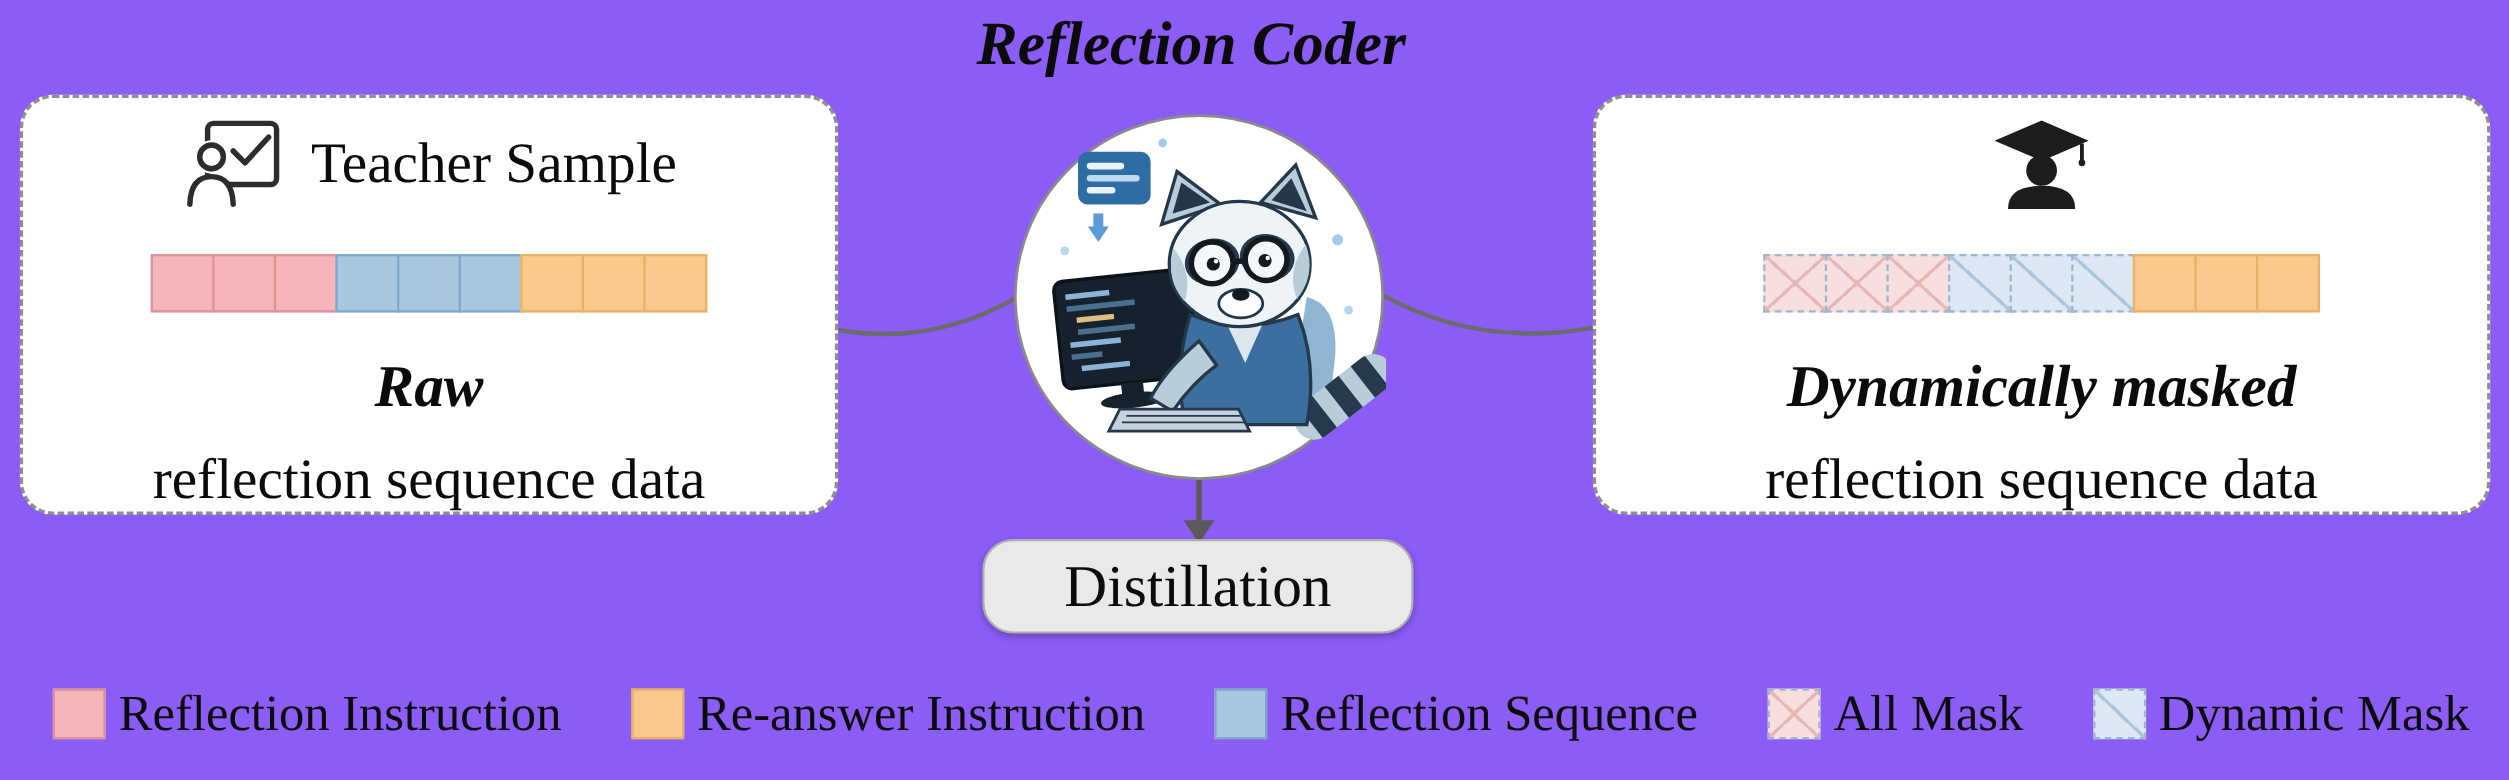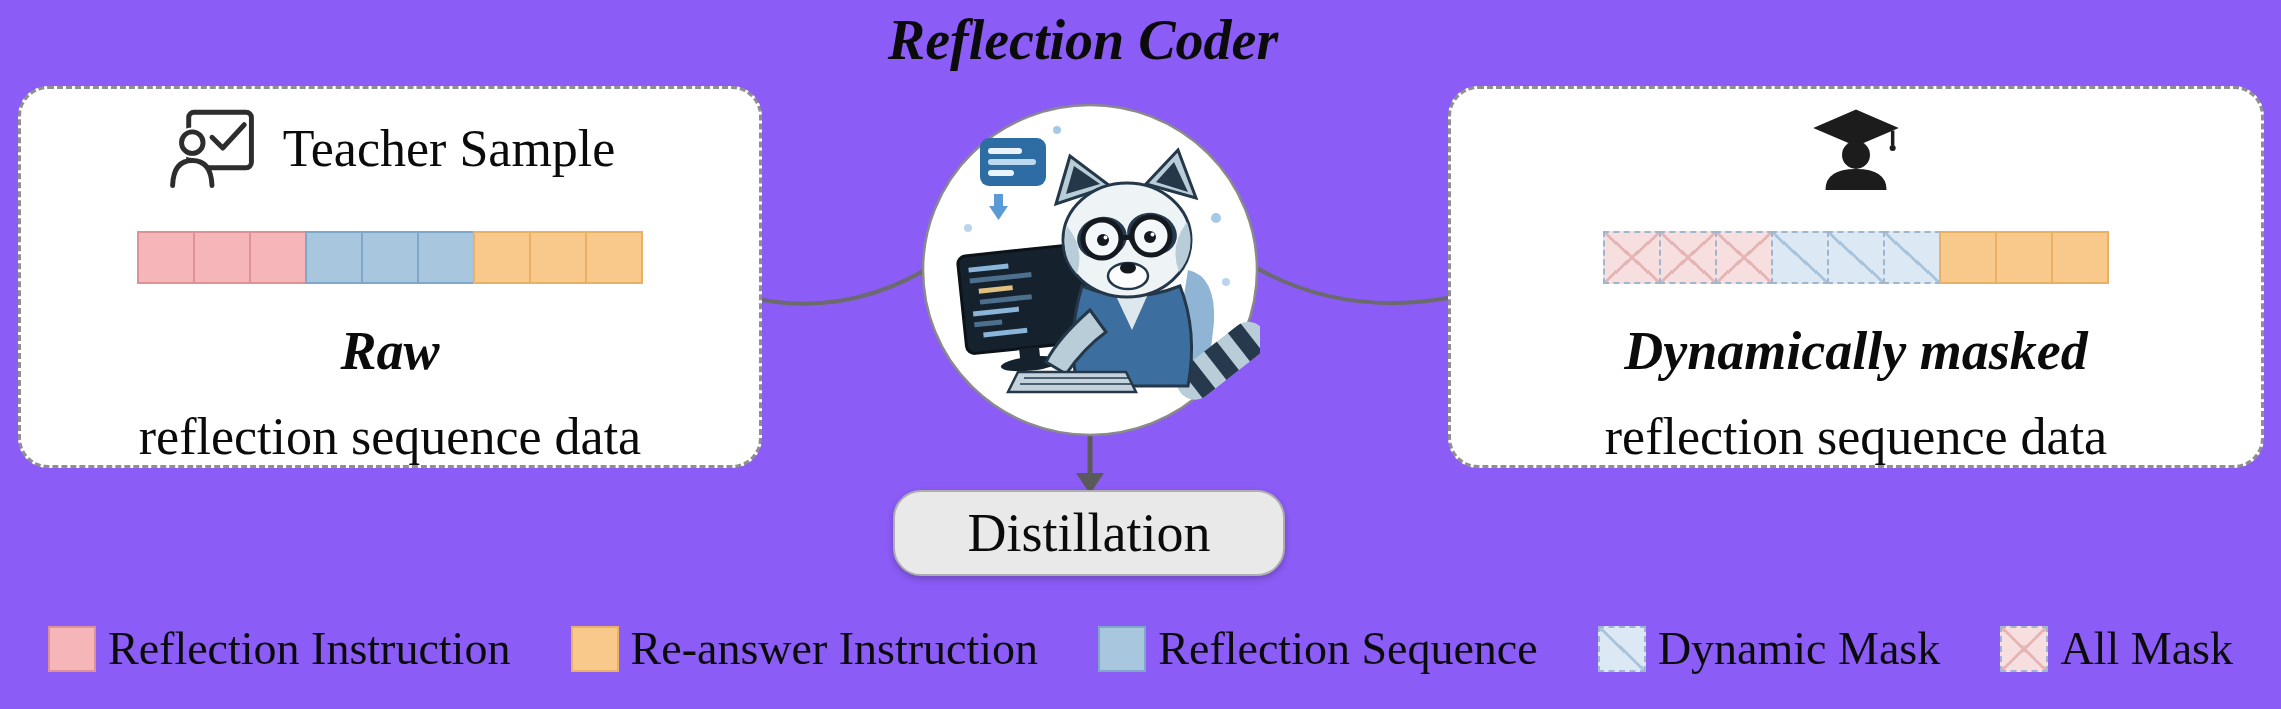--- a/index.html
+++ b/index.html
@@ -45,21 +45,21 @@
   .cap-bold { font-size:54px; font-weight:bold; font-style:italic; margin-top:16px; line-height:1.1; }
   .cap { font-size:52px; margin-top:4px; line-height:1.1; }
 
   .mascot { position:absolute; left:920px; top:100px; width:340px; height:340px; }
 
   .distill { position:absolute; left:893px; top:490px; width:392px; height:86px;
              background:#e9e9e9; border:2px solid #aeaeae; border-radius:28px;
              box-shadow:0 3px 6px rgba(0,0,0,0.22);
              display:flex; align-items:center; justify-content:center; font-size:54px; }
 
-  .legend-row { position:absolute; left:48px; right:48px; top:622px;
+  .legend-row { position:absolute; left:48px; right:36px; top:622px;
                 display:flex; justify-content:space-between; align-items:center; }
   .legend-item { display:flex; align-items:center; gap:12px; }
   .legend-item .sq { width:48px; height:46px; margin-left:0; }
   .legend-label { font-size:46px; white-space:nowrap; }
 </style>
 </head>
 <body>
 
 <div class="canvas">
 
@@ -214,22 +214,22 @@
       </div>
       <div class="legend-item">
         <span class="sq re-answer-instruction"></span>
         <span class="legend-label">Re-answer Instruction</span>
       </div>
       <div class="legend-item">
         <span class="sq reflection-sequence"></span>
         <span class="legend-label">Reflection Sequence</span>
       </div>
       <div class="legend-item">
+        <span class="sq all-mask"></span>
+        <span class="legend-label">All Mask</span>
+      </div>
+      <div class="legend-item">
         <span class="sq dynamic-mask"></span>
         <span class="legend-label">Dynamic Mask</span>
       </div>
-      <div class="legend-item">
-        <span class="sq all-mask"></span>
-        <span class="legend-label">All Mask</span>
-      </div>
     </div>
 
 </div>
 
 </body></html>

